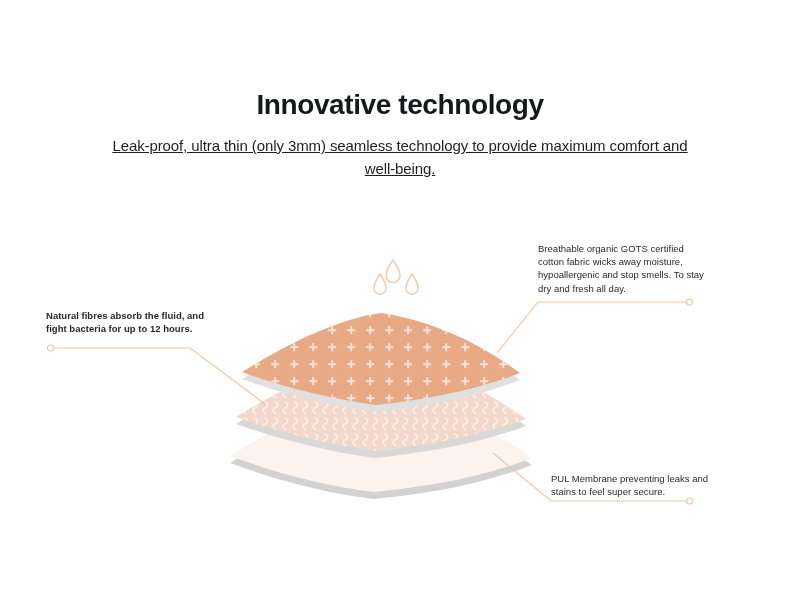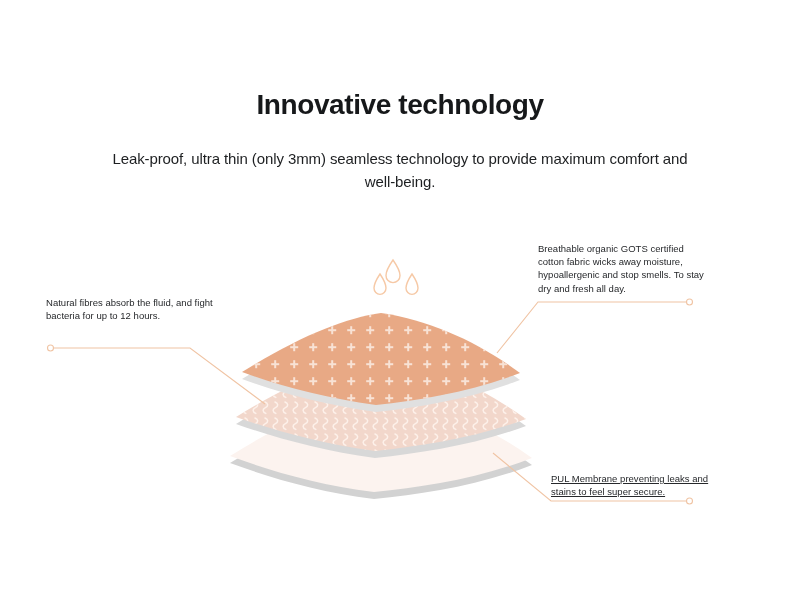--- a/index.html
+++ b/index.html
@@ -31,27 +31,28 @@
   }
   .title {
     font-size: 28px;
     font-weight: bold;
     color: #16181a;
     letter-spacing: -0.4px;
     line-height: 34px;
     margin: 0;
   }
   .subtitle {
-    margin: 25px auto 0 auto;
+    margin: 12px auto 0 auto;
     width: 600px;
     font-size: 15px;
     font-weight: normal;
     color: #1d1f21;
     line-height: 23px;
     letter-spacing: -0.1px;
+    text-decoration: underline;
   }
 
   
   .stage {
     position: absolute;
     top: 0;
     left: 0;
     width: 800px;
     height: 602px;
   }
@@ -67,28 +68,28 @@
     color: #26282b;
     letter-spacing: 0.02px;
   }
   .callout-tr {
     left: 538px;
     top: 242px;
     width: 168px;
   }
   .callout-l {
     left: 46px;
-    top: 296px;
+    top: 309px;
     width: 180px;
+    font-weight: bold;
   }
   .callout-br {
     left: 551px;
     top: 472px;
     width: 172px;
-    text-decoration: underline;
   }
 </style>
 </head>
 <body>
 
 <div class="page">
 
   <div class="header">
     <h1 class="title">Innovative technology</h1>
     <p class="subtitle">Leak-proof, ultra thin (only 3mm) seamless technology to provide maximum comfort and well-being.</p>

